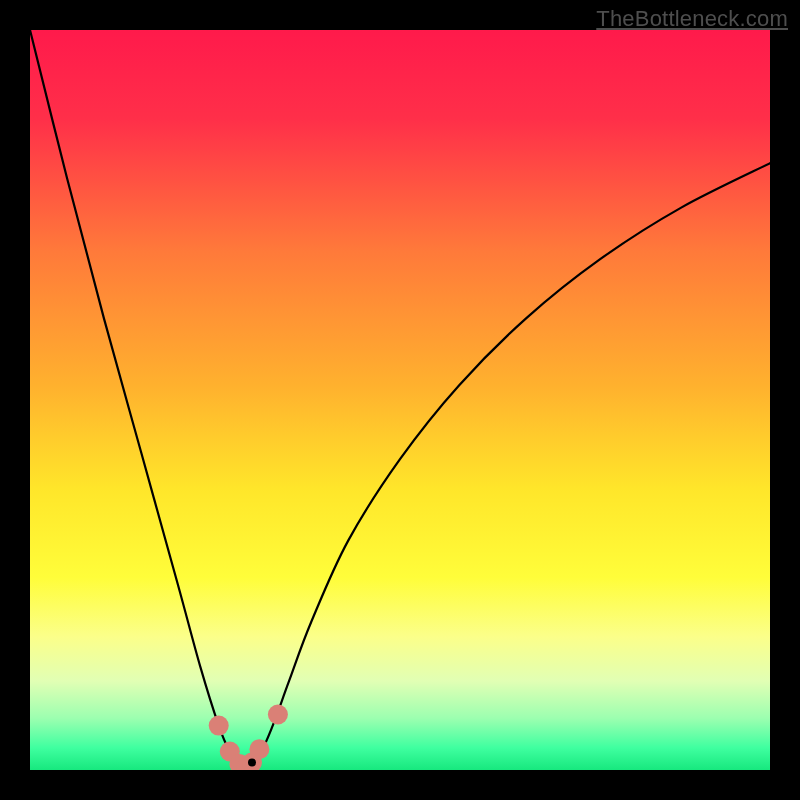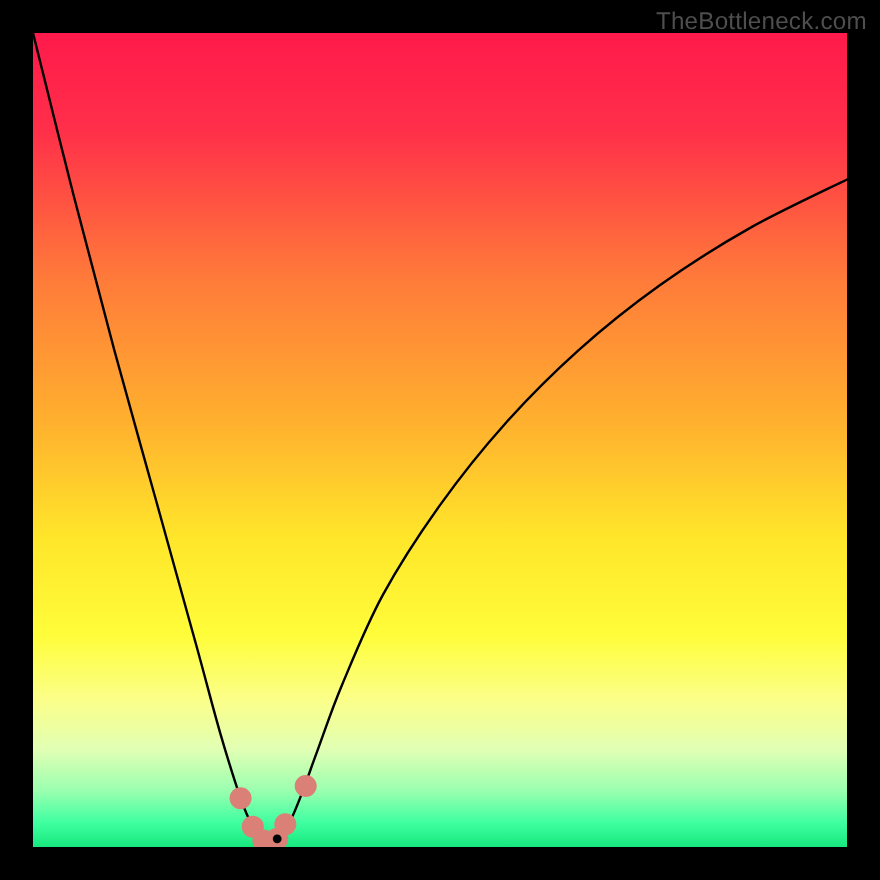--- a/index.html
+++ b/index.html
@@ -20,20 +20,21 @@
   }
   .watermark {
     position: absolute;
     top: 6px;
     right: 12px;
     font-family: Arial, Helvetica, sans-serif;
     font-size: 22px;
     color: #4e4e4e;
     font-weight: 500;
     letter-spacing: 0.2px;
+    text-decoration: underline;
   }
   svg { display: block; }
 </style>
 </head>
 <body>
 
 <div class="frame">
   <svg id="chart-svg" width="740" height="740" viewBox="0 0 740 740">
     <defs>
       <linearGradient id="bg-grad" x1="0" y1="0" x2="0" y2="1">

